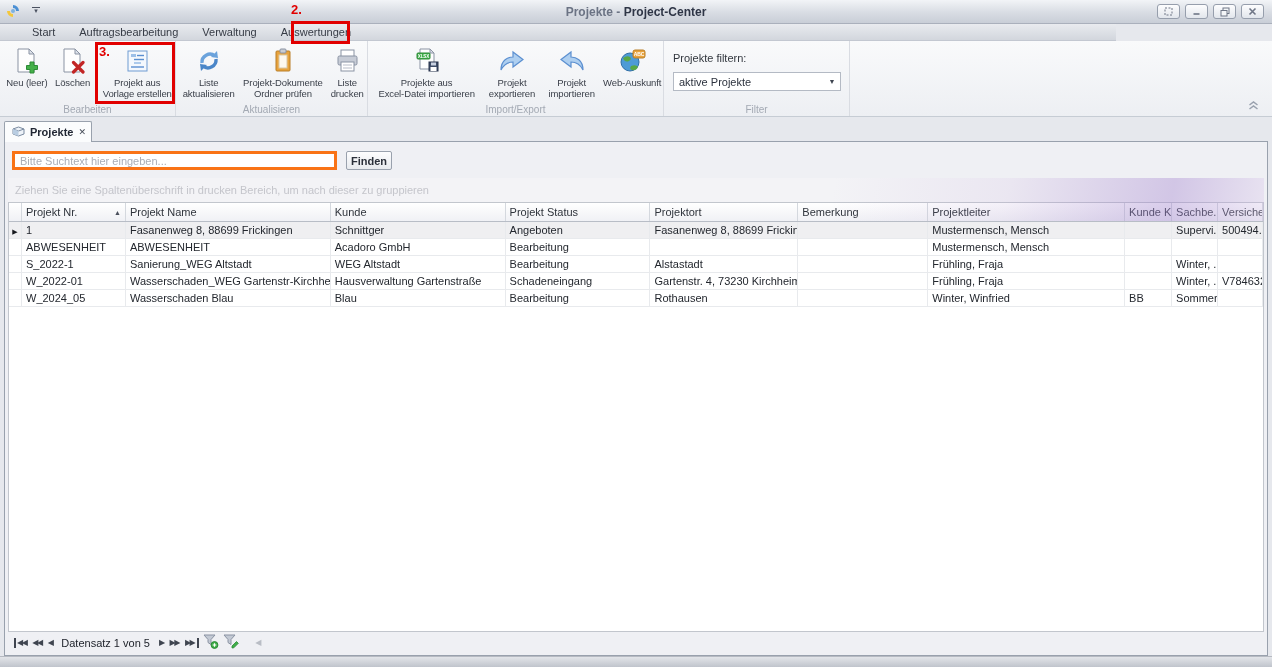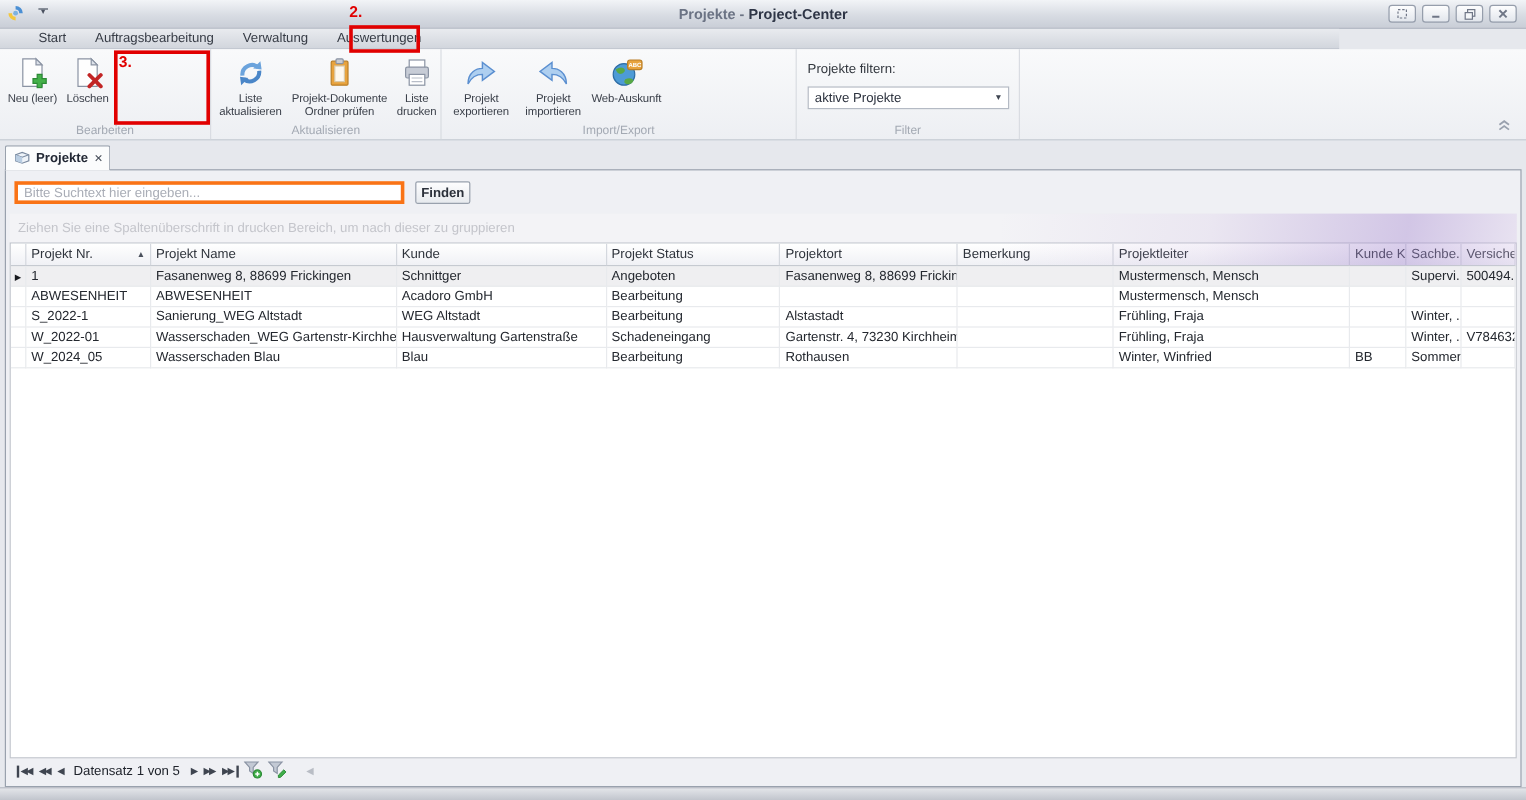--- a/index.html
+++ b/index.html
@@ -172,20 +172,34 @@
       <div class="rbtn b-loe">
         <span class="ric">
           <svg width="27" height="27" viewBox="0 0 27 27">
             <path d="M5 2 h11 l5 5 v18 H5 z" fill="#fefefe" stroke="#8a93a3"></path>
             <path d="M16 2 l5 5 h-5 z" fill="#dde2ea" stroke="#8a93a3"></path>
             <path d="M14.5 15.5 L24 25 M24 15.5 L14.5 25" stroke="#c22525" stroke-width="3.2" stroke-linecap="round"></path>
           </svg>
           </span>
         <div>Löschen</div>
       </div>
+      <div class="rbtn b-vor">
+        <span class="ric">
+          <svg width="26" height="26" viewBox="0 0 26 26">
+            <rect x="4" y="3" width="19" height="20" fill="#f4f8fd" stroke="#6f9bd1"></rect>
+            <rect x="7" y="6" width="5" height="3" fill="#9dc0e8"></rect>
+            <line x1="13" y1="7.5" x2="20" y2="7.5" stroke="#5b8fd0" stroke-width="1.4"></line>
+            <line x1="10" y1="11.5" x2="20" y2="11.5" stroke="#5b8fd0" stroke-width="1.4"></line>
+            <line x1="10" y1="15" x2="17" y2="15" stroke="#8fb6e3" stroke-width="1.4"></line>
+            <line x1="7" y1="19" x2="20" y2="19" stroke="#5b8fd0" stroke-width="1.4"></line>
+          </svg>
+          </span>
+        <div>Projekt aus</div>
+        <div>Vorlage erstellen</div>
+      </div>
     </div>
     <div class="gtitle">Bearbeiten</div>
     <span class="anno anno3">3.</span>
     <div class="redbox redbox-btn"></div>
   </div>
 
   <div class="rgroup g2">
     <div class="rbtns">
       <div class="rbtn b-lak">
         <span class="ric">
@@ -222,20 +236,35 @@
           </span>
         <div>Liste</div>
         <div>drucken</div>
       </div>
     </div>
     <div class="gtitle">Aktualisieren</div>
   </div>
 
   <div class="rgroup g3">
     <div class="rbtns">
+      <div class="rbtn b-exc">
+        <span class="ric">
+          <svg width="28" height="28" viewBox="0 0 28 28">
+            <path d="M7 2 h10 l4 4 v16 H7 z" fill="#fefefe" stroke="#8a93a3"></path>
+            <path d="M17 2 l4 4 h-4 z" fill="#dde2ea" stroke="#8a93a3"></path>
+            <rect x="4" y="6" width="13" height="6" rx="1" fill="#3fae49" stroke="#2c8a36"></rect>
+            <text x="10.5" y="10.6" font-size="4.6" font-family="Liberation Sans, sans-serif" font-weight="bold" fill="#fff" text-anchor="middle">XLSX</text>
+            <rect x="16" y="15" width="9" height="9" fill="#3e4d68" stroke="#27324a"></rect>
+            <rect x="18" y="15.5" width="5" height="3" fill="#c9d2e2"></rect>
+            <rect x="17.5" y="20" width="6" height="4" fill="#fff"></rect>
+          </svg>
+          </span>
+        <div>Projekte aus</div>
+        <div>Excel-Datei importieren</div>
+      </div>
       <div class="rbtn b-exp">
         <span class="ric">
           <svg width="30" height="26" viewBox="0 0 30 26">
             <path d="M4 22 C4 12, 11 9, 16 9 L16 4 L26 11.5 L16 19 L16 14 C11 14, 7 16, 4 22 Z" fill="#aecff0" stroke="#5b8fd0" stroke-width="1.2"></path>
           </svg>
           </span>
         <div>Projekt</div>
         <div>exportieren</div>
       </div>
       <div class="rbtn b-imp">

